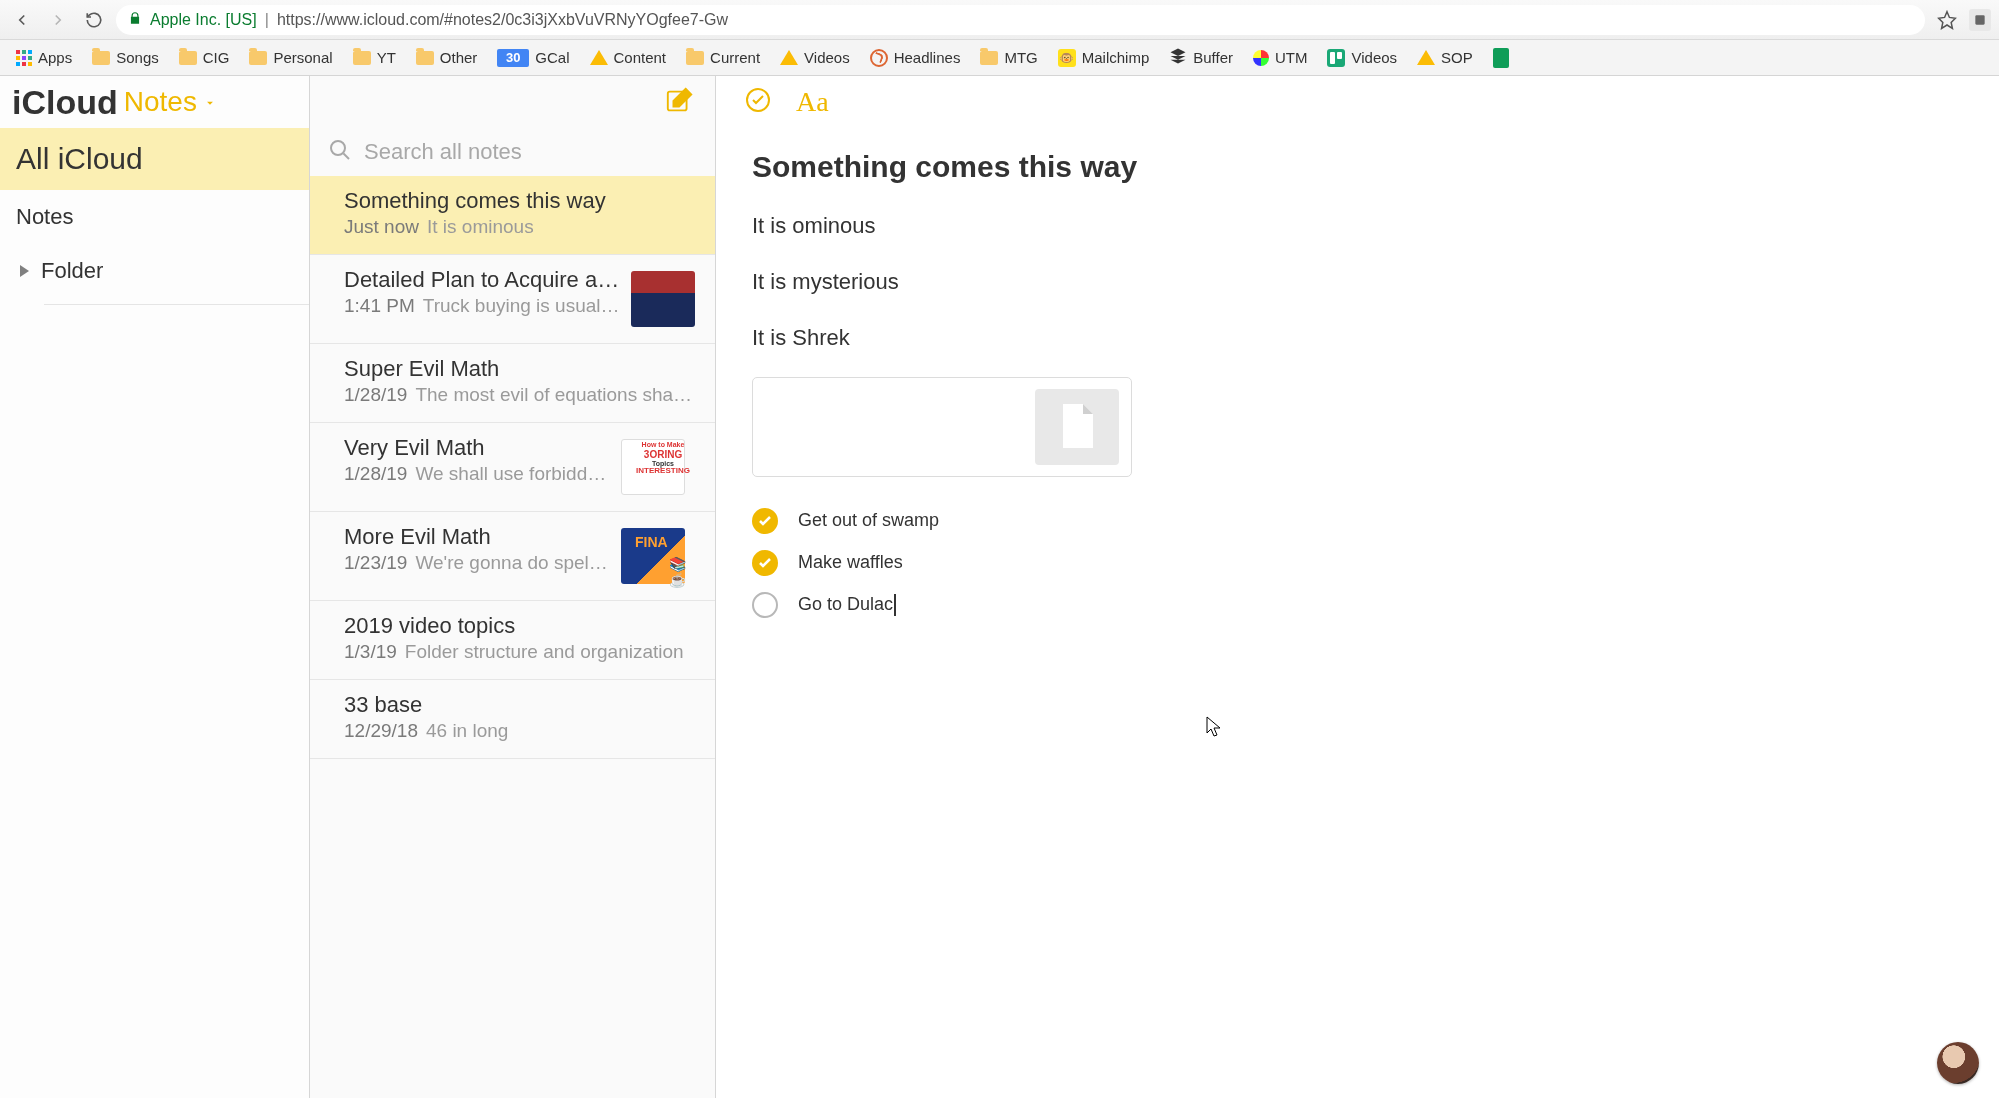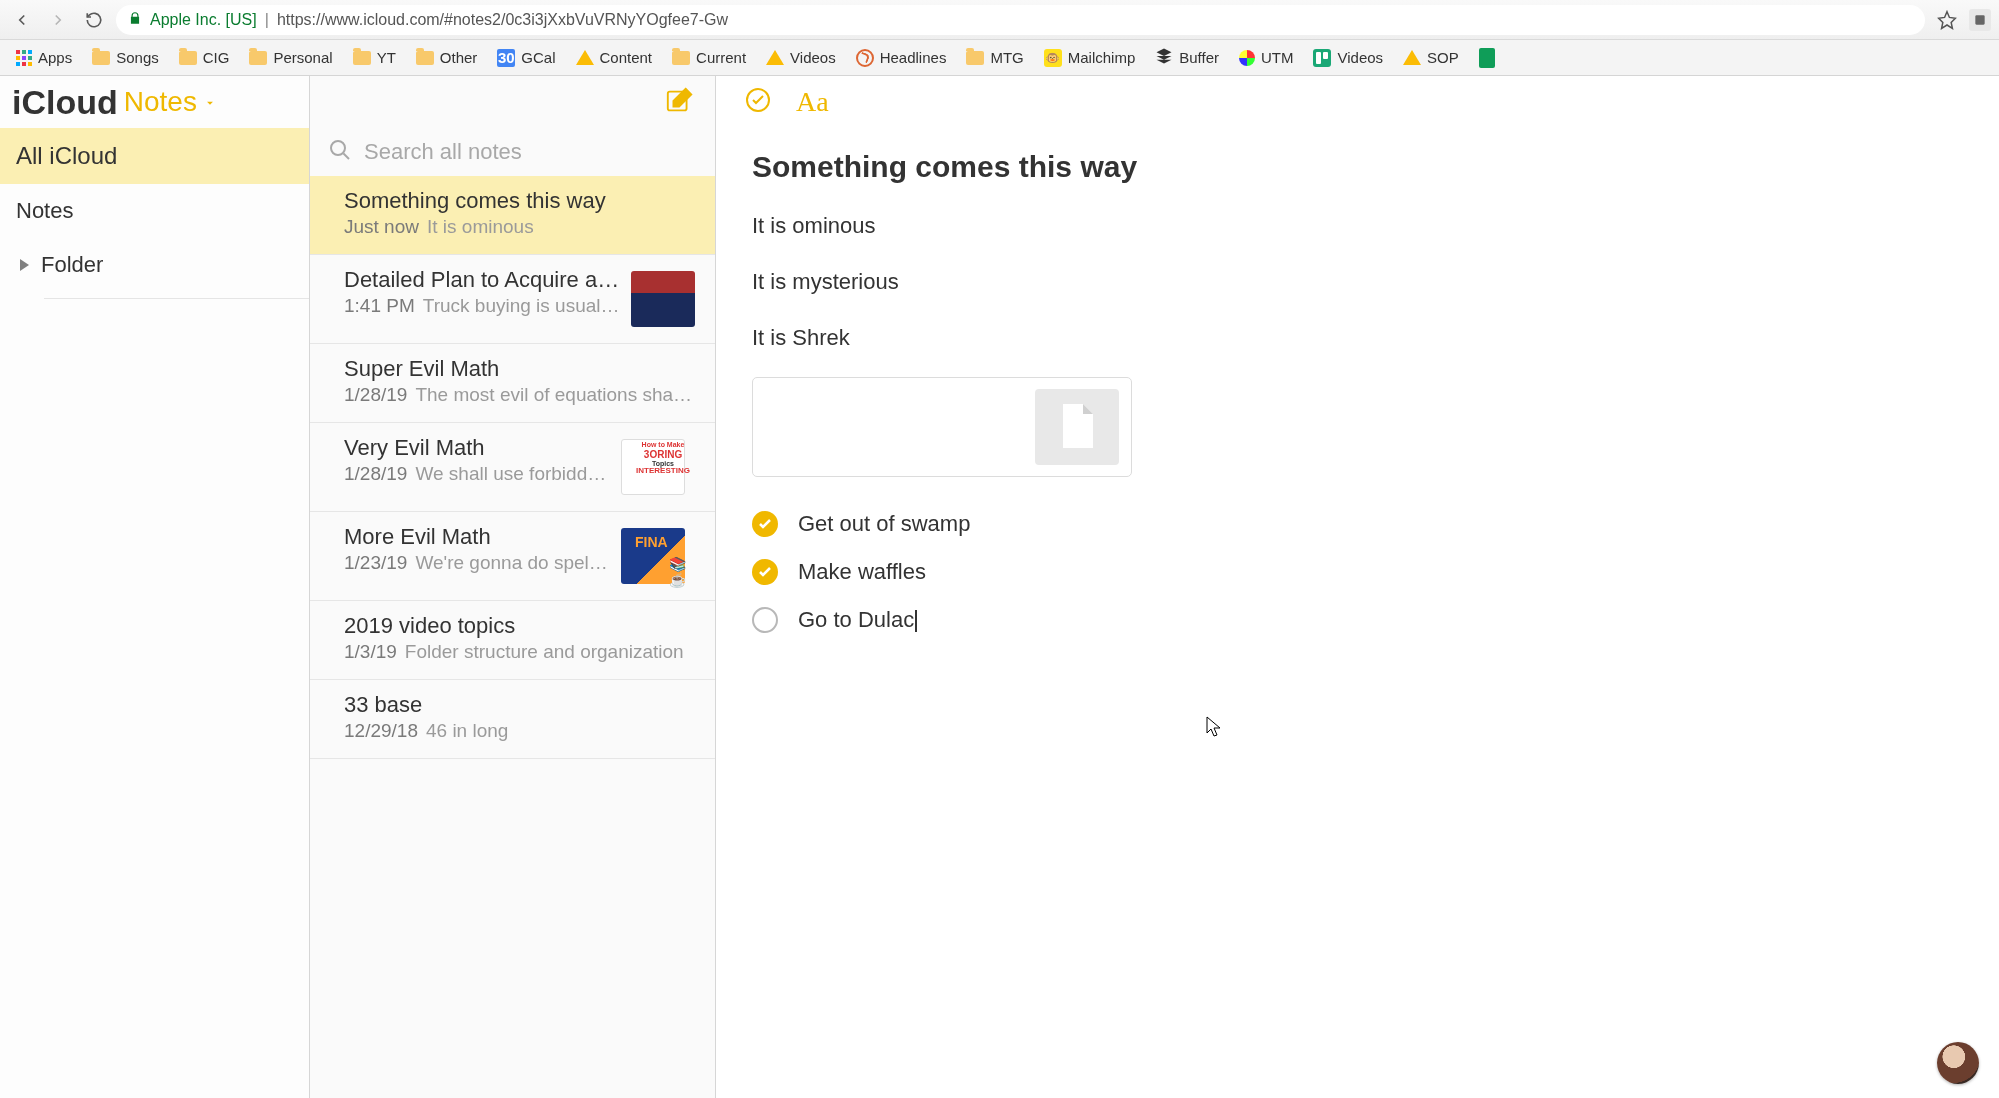--- a/index.html
+++ b/index.html
@@ -18,21 +18,21 @@
   .ext-icon { width:22px; height:22px; border-radius:3px; display:flex; align-items:center; justify-content:center; font-size:12px; }
 
   .bookmarks-bar { height: 36px; background:#f4f4f4; border-bottom:1px solid #d5d5d5; display:flex; align-items:center; padding:0 8px; gap:4px; font-size:15px; color:#333;}
   .bm-item { display:flex; align-items:center; gap:6px; padding:4px 8px; border-radius:4px; cursor:pointer; white-space:nowrap;}
   .bm-folder { width:18px; height:14px; background:#f8c96b; border-radius:2px; position:relative;}
   .bm-folder::before { content:""; position:absolute; top:-3px; left:0; width:8px; height:3px; background:#f8c96b; border-radius:2px 2px 0 0;}
   .bm-apps { display:grid; grid-template-columns:repeat(3,4px); grid-template-rows:repeat(3,4px); gap:2px;}
   .bm-apps div:nth-child(1){background:#e34;} .bm-apps div:nth-child(2){background:#3a8;} .bm-apps div:nth-child(3){background:#0af;}
   .bm-apps div:nth-child(4){background:#fb0;} .bm-apps div:nth-child(5){background:#84f;} .bm-apps div:nth-child(6){background:#3a8;}
   .bm-apps div:nth-child(7){background:#0af;} .bm-apps div:nth-child(8){background:#e34;} .bm-apps div:nth-child(9){background:#fb0;}
-  .gcal-ic { width:18px;height:18px;background:#4285f4;color:#fff;font-size:15px;font-weight:bold;display:flex;align-items:center;justify-content:center;border-radius:2px;}
+  .gcal-ic { width:32px;height:18px;background:#4285f4;color:#fff;font-size:13px;font-weight:bold;display:flex;align-items:center;justify-content:center;border-radius:2px;}
   .gdrive-ic { width:0;height:0;border-left:9px solid transparent;border-right:9px solid transparent;border-bottom:15px solid #fbbc05; position:relative;}
   .headlines-ic {width:18px;height:18px;border:2.5px solid #d63;border-radius:50%;position:relative;}
   .headlines-ic::after{content:"";position:absolute;top:2px;left:2px;width:7px;height:7px;border-top:2.5px solid #d63;border-right:2.5px solid #d63;border-radius:0 50% 0 0;transform:rotate(20deg);}
   .mc-ic{width:18px;height:18px;background:#ffe01b;border-radius:3px;display:flex;align-items:center;justify-content:center;font-size:12px;}
   .buffer-ic svg{width:18px;height:18px;}
   .utm-ic{width:16px;height:16px;border-radius:50%;background:conic-gradient(#f33 0 90deg,#3f3 90deg 180deg,#33f 180deg 270deg,#ff3 270deg 360deg);}
   .trello-ic{width:18px;height:18px;background:#1aa876;border-radius:3px;display:flex;padding:3px;gap:2px;}
   .trello-ic div{flex:1;background:#fff;border-radius:1px;}
   .trello-ic div:first-child{height:100%;} .trello-ic div:last-child{height:60%;}
   .sheets-ic{width:16px;height:20px;background:#0f9d58;border-radius:2px;}
@@ -40,21 +40,21 @@
   
   .app { position:absolute; top:76px; left:0; right:0; bottom:0; display:flex; background:#fff;}
   
   
   .sidebar-left { width:310px; border-right:1px solid #d6d6d6; display:flex; flex-direction:column; background:#fdfdfd;}
   .app-title-bar { height:52px; display:flex; align-items:center; padding:0 12px; gap:6px;}
   .app-title-icloud { font-size:34px; font-weight:600; color:#333;}
   .app-title-notes { font-size:28px; font-weight:400; color:#efb800;}
   .chev-down-sm svg{width:14px;height:14px;color:#efb800;margin-top:6px;}
   .nav-list { list-style:none; padding:0;}
-  .nav-all { padding:14px 16px; font-size:24px; color:#333; background:#fbefb3; cursor:pointer;}
+  .nav-all { padding:14px 16px; font-size:30px; color:#333; background:#fbefb3; cursor:pointer;}
   .nav-notes { padding:14px 16px; font-size:22px; color:#333; cursor:pointer;}
   .nav-folder { padding:14px 16px 14px 20px; font-size:22px; color:#333; cursor:pointer; display:flex; align-items:center; gap:12px;}
   .tri-right { width:0;height:0;border-top:6px solid transparent;border-bottom:6px solid transparent;border-left:9px solid #808080;}
   .nav-divider { border:none;border-top:1px solid #e5e5e5;margin-left:44px;margin-top:6px;}
 
   
   .notes-col { width:406px; border-right:1px solid #d6d6d6; display:flex; flex-direction:column; background:#fafafa;}
   .notes-toolbar { height:52px; display:flex; align-items:center; justify-content:flex-end; padding:0 20px;}
   .compose-btn svg{width:30px;height:30px;color:#efb800;stroke:#efb800;}
   .search-wrap { padding:10px 18px 10px 18px; display:flex; align-items:center; gap:12px;}
@@ -80,21 +80,21 @@
   .ed-title { font-size:30px; font-weight:700; margin-bottom:18px;}
   .ed-para { margin-bottom:22px; }
   .attach-box { width:380px; height:100px; border:1px solid #dcdcdc; border-radius:5px; margin:12px 0 30px 0; display:flex; align-items:center; justify-content:flex-end; padding:12px;}
   .attach-inner { width:84px; height:76px; background:#e8e8e8; border-radius:4px; display:flex; align-items:center; justify-content:center;}
   .attach-inner svg{width:40px;height:50px;color:#fff;}
   .check-row { display:flex; align-items:center; gap:20px; margin-bottom:14px;}
   .check-circle { width:26px;height:26px;border-radius:50%;display:flex;align-items:center;justify-content:center;flex-shrink:0;}
   .check-on { background:#f0b800;}
   .check-on svg{width:16px;height:16px;color:#fff;}
   .check-off { border:2.5px solid #b8b8b8;}
-  .check-label { font-size:22px; color:#333;}
+  .check-label { font-size:18px; color:#333;}
   .cursor-bar { display:inline-block; width:1.5px; height:22px; background:#333; vertical-align:middle; margin-left:1px;}
 
   .avatar { position:absolute; bottom:14px; right:20px; width:42px;height:42px;border-radius:50%; background:radial-gradient(circle at 40% 35%, #e8c9b0 0 30%, #6b3e2e 31% 70%, #3a2a24 71% 100%); box-shadow:0 1px 3px rgba(0,0,0,.3);}
   .mouse-cursor { position:absolute; width:16px; height:22px; pointer-events:none;}
   .mouse-cursor svg{width:100%;height:100%;}
 </style>
 </head>
 <body>
 
 <div class="browser-chrome">

